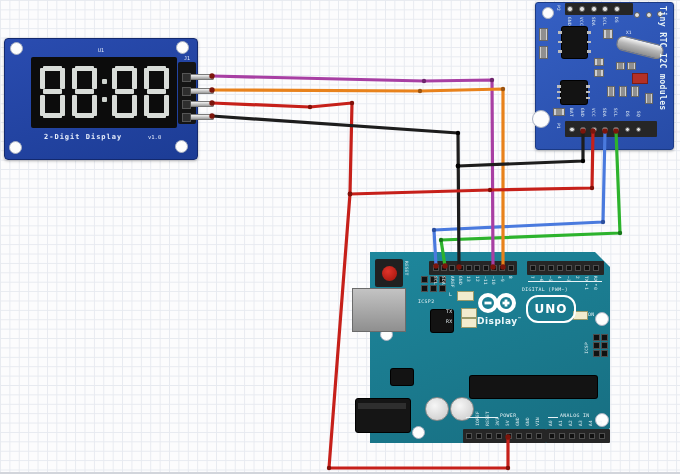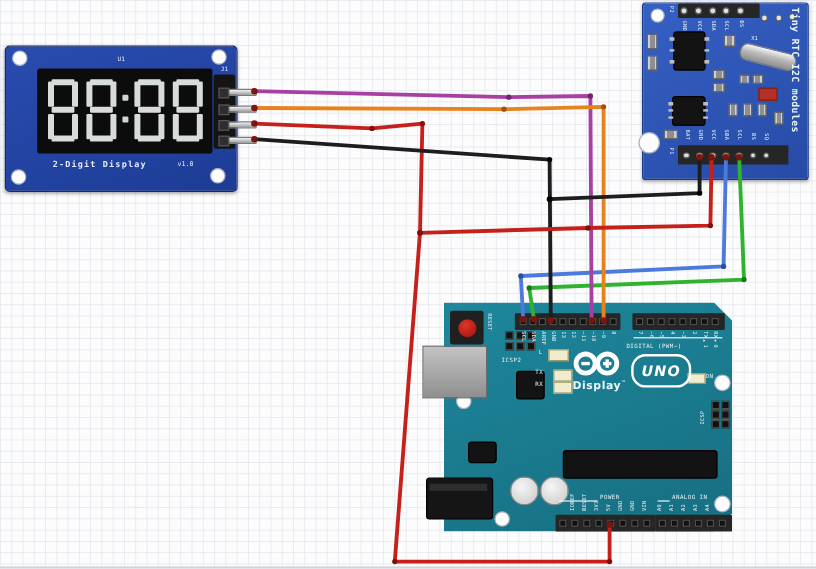--- a/index.html
+++ b/index.html
@@ -102,21 +102,21 @@
   <span class="abs caption" style="left:446px;top:319px;">RX</span>
   <div class="abs led" style="left:461px;top:318px;width:14px;height:8px;"></div>
 
   <svg class="abs" style="left:477px;top:292px;z-index:3;" width="44" height="22" viewBox="0 0 44 22">
     <circle cx="11" cy="11" r="8" fill="none" stroke="#fff" stroke-width="4"></circle>
     <circle cx="29" cy="11" r="8" fill="none" stroke="#fff" stroke-width="4"></circle>
     <rect x="7.5" y="9.6" width="7" height="2.8" fill="#fff"></rect>
     <rect x="25.5" y="9.6" width="7" height="2.8" fill="#fff"></rect>
     <rect x="27.6" y="7.5" width="2.8" height="7" fill="#fff"></rect>
   </svg>
-  <div class="abs uno-oval" style="left:526px;top:295px;width:46px;height:24px;font-style:italic;">UNO</div>
+  <div class="abs uno-oval" style="left:526px;top:295px;width:46px;height:24px;">UNO</div>
   <span class="abs brand" style="left:477px;top:316px;"><span>Display</span><sup>™</sup></span>
 
   <div class="abs led" style="left:573px;top:311px;width:13px;height:7px;"></div>
   <span class="abs caption" style="left:588px;top:312px;">ON</span>
   <span class="abs vlabel vlabel-up" style="left:585px;bottom:118px;">ICSP</span>
 
   <div class="abs ic" style="left:470px;top:376px;width:127px;height:22px;"></div>
   <div class="abs ic" style="left:391px;top:369px;width:22px;height:16px;"></div>
   <div class="abs cap" style="left:425px;top:397px;width:22px;height:22px;"></div>
   <div class="abs cap" style="left:450px;top:397px;width:22px;height:22px;"></div>

